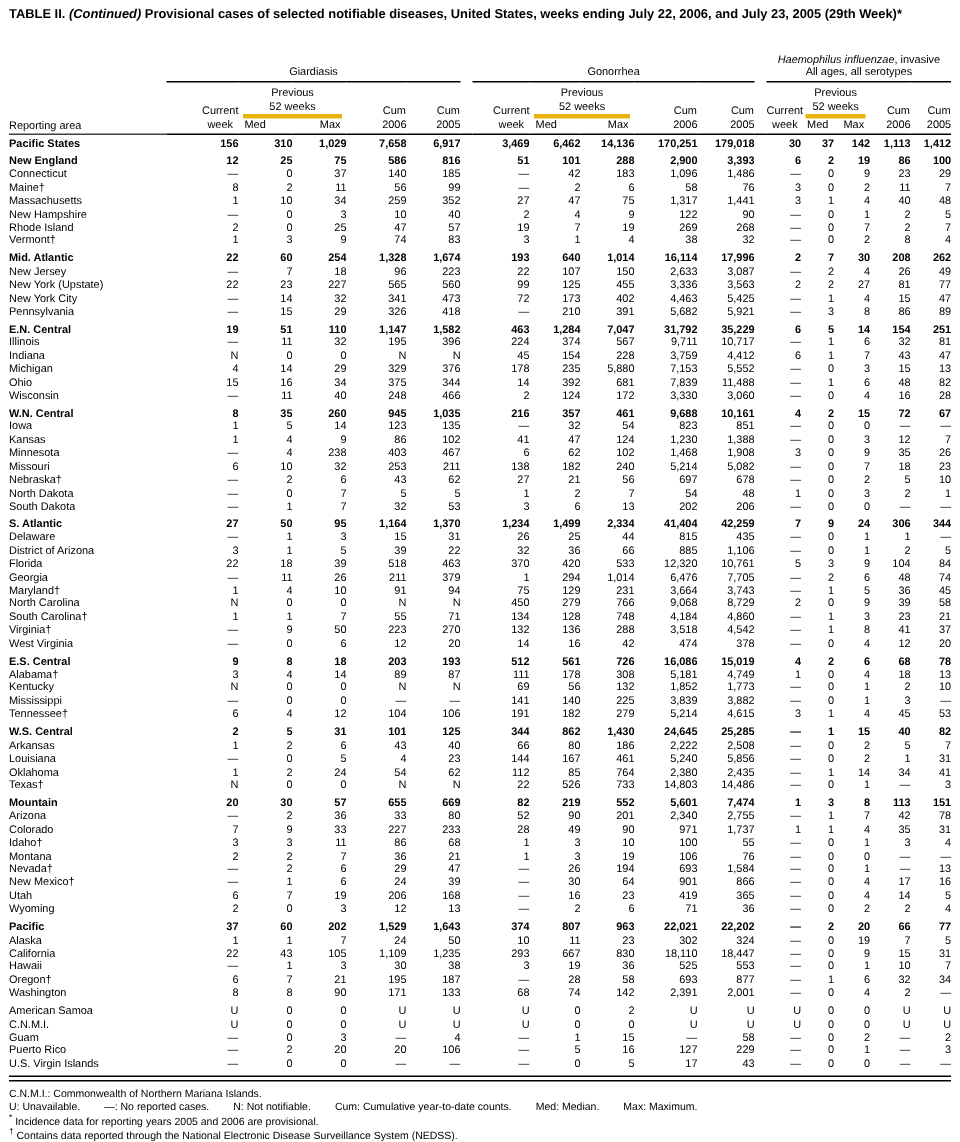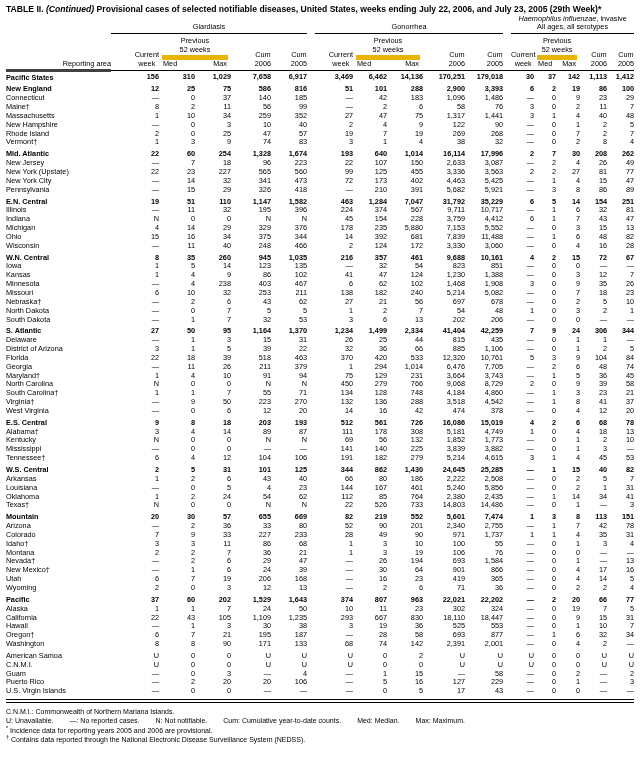--- a/index.html
+++ b/index.html
@@ -1,40 +1,40 @@
 <!DOCTYPE html>
 <html><head>
 <meta charset="utf-8">
 <style>
   html,body { margin:0; padding:0; }
   body {
     width:640px; height:761px; background:#ffffff; color:#000;
     font-family:"Liberation Sans", sans-serif; overflow:hidden;
   }
   .page { padding:4px 6px 0 6px; }
-  .title { font-size:8.6px; font-weight:bold; line-height:10.6px; margin-bottom:0; }
+  .title { font-size:8.6px; font-weight:bold; line-height:10.6px; margin-bottom:21px; }
   .title i { font-style:italic; }
 
   table { border-collapse:collapse; table-layout:fixed; width:628px; }
   th { font-weight:normal; font-size:7.3px; padding:0; }
   thead .gname {
     vertical-align:bottom; text-align:center;
     border-bottom:1px solid #000; padding-bottom:1px; line-height:8.8px;
   }
   thead .gname i { font-style:italic; }
   thead .sp-h { border-bottom:1px solid #000; }
   thead .area {
-    text-align:right; vertical-align:bottom; border-bottom:3px solid #404040; padding-bottom:1px;
+    text-align:left; vertical-align:bottom; border-bottom:1px solid #404040; padding-bottom:1px;
   }
   tr.sub th { border-bottom:1px solid #000; vertical-align:bottom; padding:3px 0 1px 0; }
   th.cw, th.cum { text-align:right; }
   .stack { display:inline-block; text-align:center; line-height:8.8px; }
   th.prev { text-align:center; }
   .prevline { line-height:8.8px; }
-  .wk52 { display:block; border-bottom:5px solid #eab308; margin:0 3px; line-height:8.8px; }
+  .wk52 { display:block; border-bottom:3px solid #eab308; margin:0 3px; line-height:8.8px; }
   .mm { display:flex; justify-content:space-between; padding:0 4px; line-height:8.8px;text-align:right; }
 
   tbody td { font-size:7.3px; line-height:8.85px; padding:0; white-space:nowrap; overflow:hidden; }
   td.num { text-align:right; }
   td.label { text-align:left; }
   tr.bold td { font-weight:bold; }
   tr.gaprow td { height:3px; line-height:3px; font-size:1px; }
   tbody tr.first td { padding-top:2px; }
 
   .endrule { margin-top:3px; width:628px; height:2px; border-top:1px solid #000; border-bottom:1px solid #000; }

